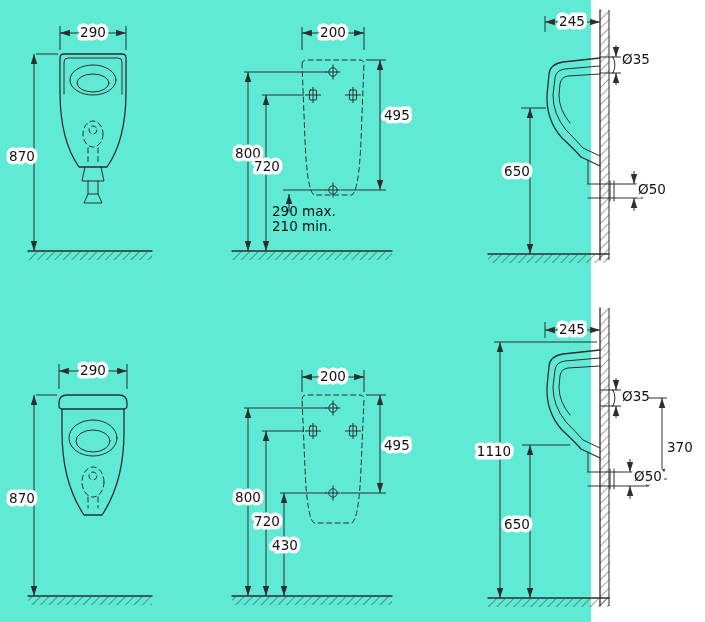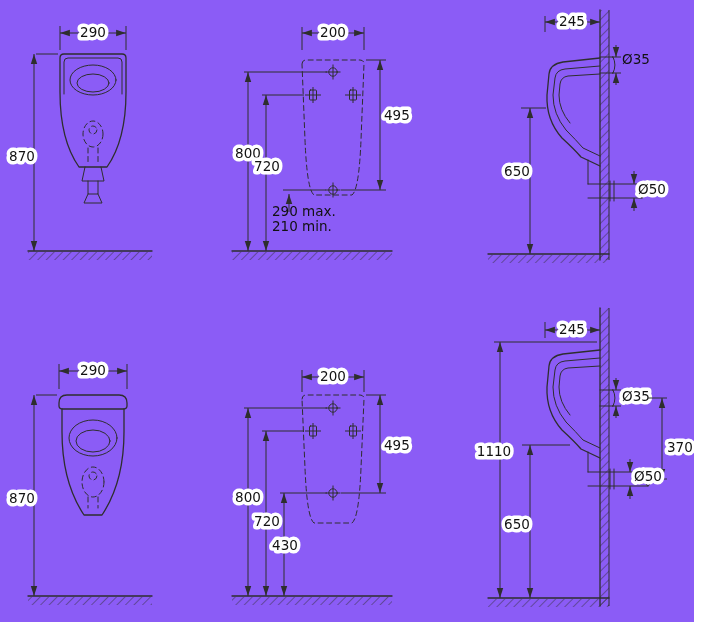--- a/index.html
+++ b/index.html
@@ -1,16 +1,16 @@
 <!DOCTYPE html>
 <html><head>
 <meta charset="utf-8">
 <style>
   html,body{margin:0;padding:0;background:#fff;}
-  .stage{width:694px;height:622px;background:#8b5cf6;position:relative;font-family:"DejaVu Sans",sans-serif;}
+  .stage{width:591px;height:622px;background:#5eead4;position:relative;font-family:"DejaVu Sans",sans-serif;}
   svg{display:block;}
   .ln{fill:none;stroke:#2e2e2e;stroke-width:1.3;stroke-linecap:round;stroke-linejoin:round;}
   .thin{stroke-width:1;}
   .dash{stroke-dasharray:5 3.5;}
   .dimln{fill:none;stroke:#2e2e2e;stroke-width:1;}
   .d2{marker-start:url(#mB);marker-end:url(#mA);}
   .a1{marker-end:url(#mA);}
   text{font-family:"DejaVu Sans",sans-serif;font-size:13.5px;fill:#111;}
   .halo{paint-order:stroke;stroke:#fff;stroke-width:7px;stroke-linejoin:round;}
 </style>

